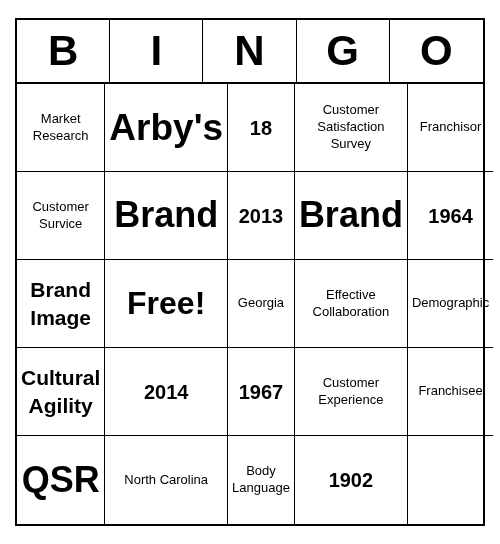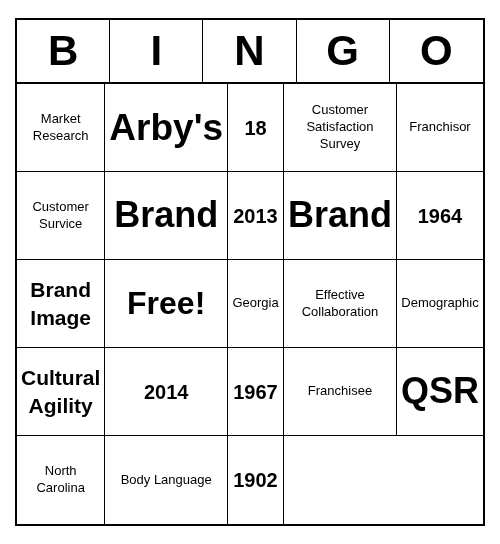--- a/index.html
+++ b/index.html
@@ -117,19 +117,20 @@
       <div class="bingo-cell xl-text">Brand</div>
       <div class="bingo-cell number-text">1964</div>
       <div class="bingo-cell medium-text">Brand Image</div>
       <div class="bingo-cell free-text">Free!</div>
       <div class="bingo-cell ">Georgia</div>
       <div class="bingo-cell ">Effective Collaboration</div>
       <div class="bingo-cell ">Demographic</div>
       <div class="bingo-cell medium-text">Cultural Agility</div>
       <div class="bingo-cell number-text">2014</div>
       <div class="bingo-cell number-text">1967</div>
+      <div class="bingo-cell ">Customer Experience</div>
       <div class="bingo-cell ">Franchisee</div>
       <div class="bingo-cell xl-text">QSR</div>
       <div class="bingo-cell ">North Carolina</div>
       <div class="bingo-cell ">Body Language</div>
       <div class="bingo-cell number-text">1902</div>
     </div>
 </div>
 
 </body></html>

